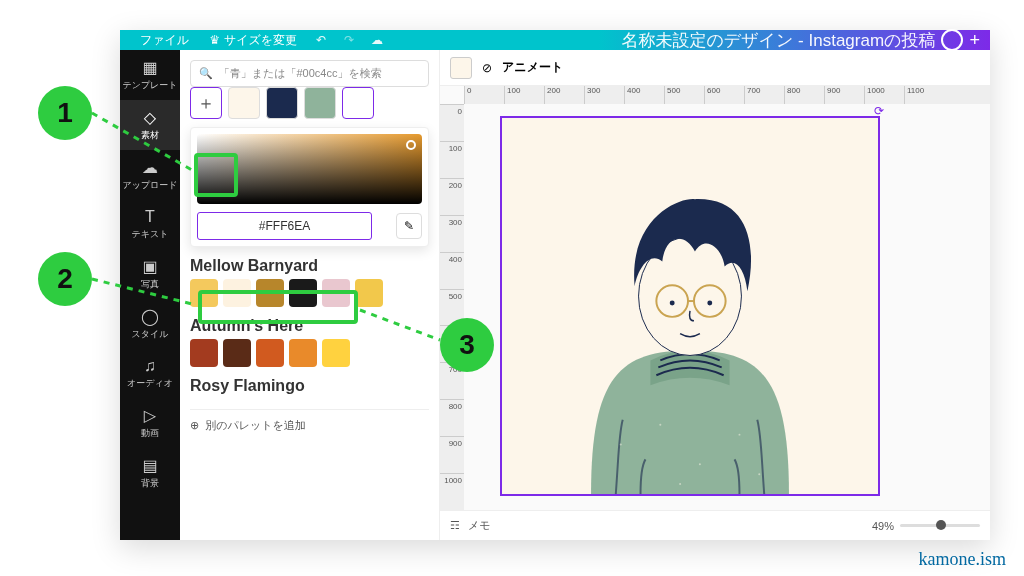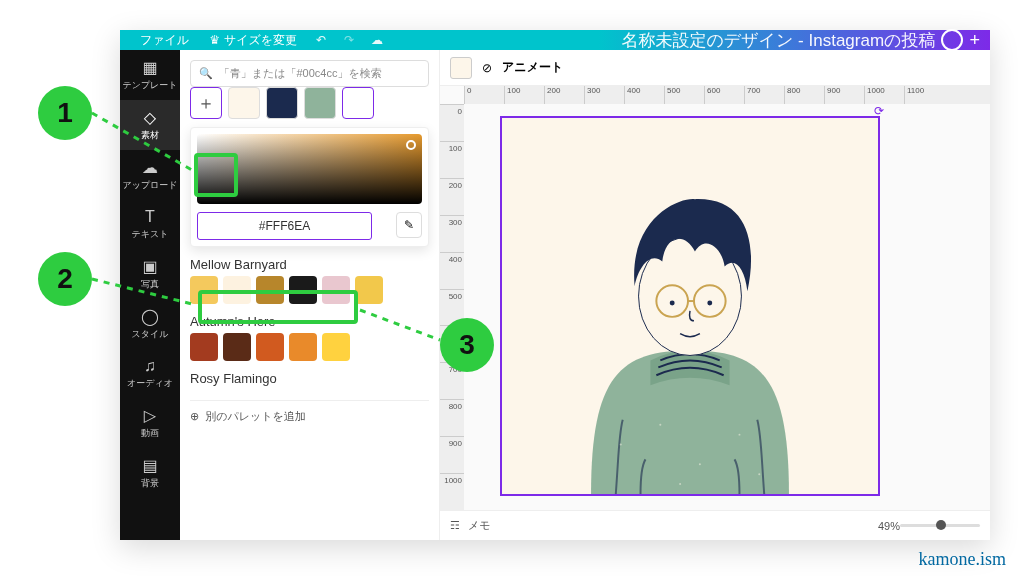--- a/index.html
+++ b/index.html
@@ -28,44 +28,44 @@
   .swatch-row { display: flex; gap: 6px; }
   .swatch { width: 32px; height: 32px; border-radius: 4px; border: 1px solid #ddd; }
   .swatch.add { border: 1px solid #7d2ae8; display: flex; align-items: center; justify-content: center; font-size: 18px; color: #555; position: relative; }
   .swatch.add::before { content:""; position:absolute; inset:-3px; border-radius:6px; background: conic-gradient(red,orange,yellow,lime,cyan,blue,magenta,red); z-index:-1; opacity:.4;}
 
   .picker { margin-top: 8px; background:#fff; border:1px solid #eee; border-radius:4px; padding:6px; box-shadow:0 4px 12px rgba(0,0,0,.1); }
   .gradient { height: 70px; border-radius:4px; background:
      linear-gradient(to top, #000, rgba(0,0,0,0)),
      linear-gradient(to right, #fff, #e69a2e); position:relative; }
   .gradient .dot { position:absolute; width:10px;height:10px;border:2px solid #fff;border-radius:50%; right:6px; top:6px; }
-  .hexrow { display:flex; gap:24px; margin-top:8px; }
+  .hexrow { display:flex; gap:24px; margin-top:8px; align-items:center; }
   .hexinput { flex:1; border:1px solid #7d2ae8; border-radius:3px; padding:6px; text-align:center; font-size:12px; color:#333; }
   .eyedrop { width:26px;height:26px;border:1px solid #ddd;border-radius:4px;display:flex;align-items:center;justify-content:center; }
 
-  .palette-name { font-size:13px; font-weight:400; color:#333; margin:10px 0 4px; }
+  .palette-name { font-size:16px; font-weight:700; color:#333; margin:10px 0 4px; }
   .mini-row { display:flex; gap:5px; }
   .mini { width:28px;height:28px;border-radius:4px; }
 
   .addpal { border-top:1px solid #eee; margin-top:10px; padding-top:8px; font-size:11px; color:#555; display:flex; align-items:center; gap:6px; }
 
   .canvas-area { flex:1; display:flex; flex-direction:column; background:#fafafa; min-width:0; }
   .canvas-toolbar { height:36px; background:#fff; border-bottom:1px solid #eee; display:flex; align-items:center; padding:0 10px; gap:10px; font-size:12px; }
   .fillchip { width:22px;height:22px;border:1px solid #ccc;border-radius:3px;background:#fdf6ea; }
   .rulers { position:relative; flex:1; overflow:hidden; }
   .hruler { position:absolute; left:24px; right:0; top:0; height:18px; background:#eee; font-size:8px; color:#555; display:flex; }
   .hruler span { width:40px; border-left:1px solid #ccc; padding-left:2px; }
   .vruler { position:absolute; top:18px; bottom:0; left:0; width:24px; background:#eee; font-size:8px; color:#555; display:flex; flex-direction:column; }
   .vruler span { height:40px; border-top:1px solid #ccc; padding-top:2px; writing-mode: horizontal-tb; text-align:right; padding-right:2px;}
   .stage { position:absolute; left:60px; top:30px; width:380px; height:380px; background:#fdf6ea; border:2px solid #7d2ae8; }
   .stage svg { width:100%; height:100%; }
   .corner-rot { position:absolute; right:-14px; top:-14px; width:18px;height:18px;color:#7d2ae8; }
 
   .footer { height:30px; background:#fff; border-top:1px solid #eee; display:flex; align-items:center; padding:0 10px; gap:8px; font-size:11px; color:#555; }
-  .footer .zoom { margin-left:auto; display:flex; align-items:center; }
+  .footer .zoom { margin-left:auto; display:flex; align-items:center; gap:6px; }
   .slider { width:80px; height:3px; background:#ddd; position:relative; border-radius:2px; }
   .slider::after { content:""; position:absolute; left:36px; top:-4px; width:10px;height:10px;background:#555;border-radius:50%; }
 
   
   .callout { position:absolute; width:54px;height:54px; background:#2ecc40; border-radius:50%; display:flex; align-items:center; justify-content:center; font-size:28px; font-weight:700; color:#111; z-index:50; }
   .hi1 { position:absolute; border:4px solid #2ecc40; border-radius:4px; z-index:49; pointer-events:none; }
 
   .sig { position:absolute; right:18px; bottom:6px; font-family: cursive; font-size:18px; color:#0369a1; }
 </style>
 </head>

